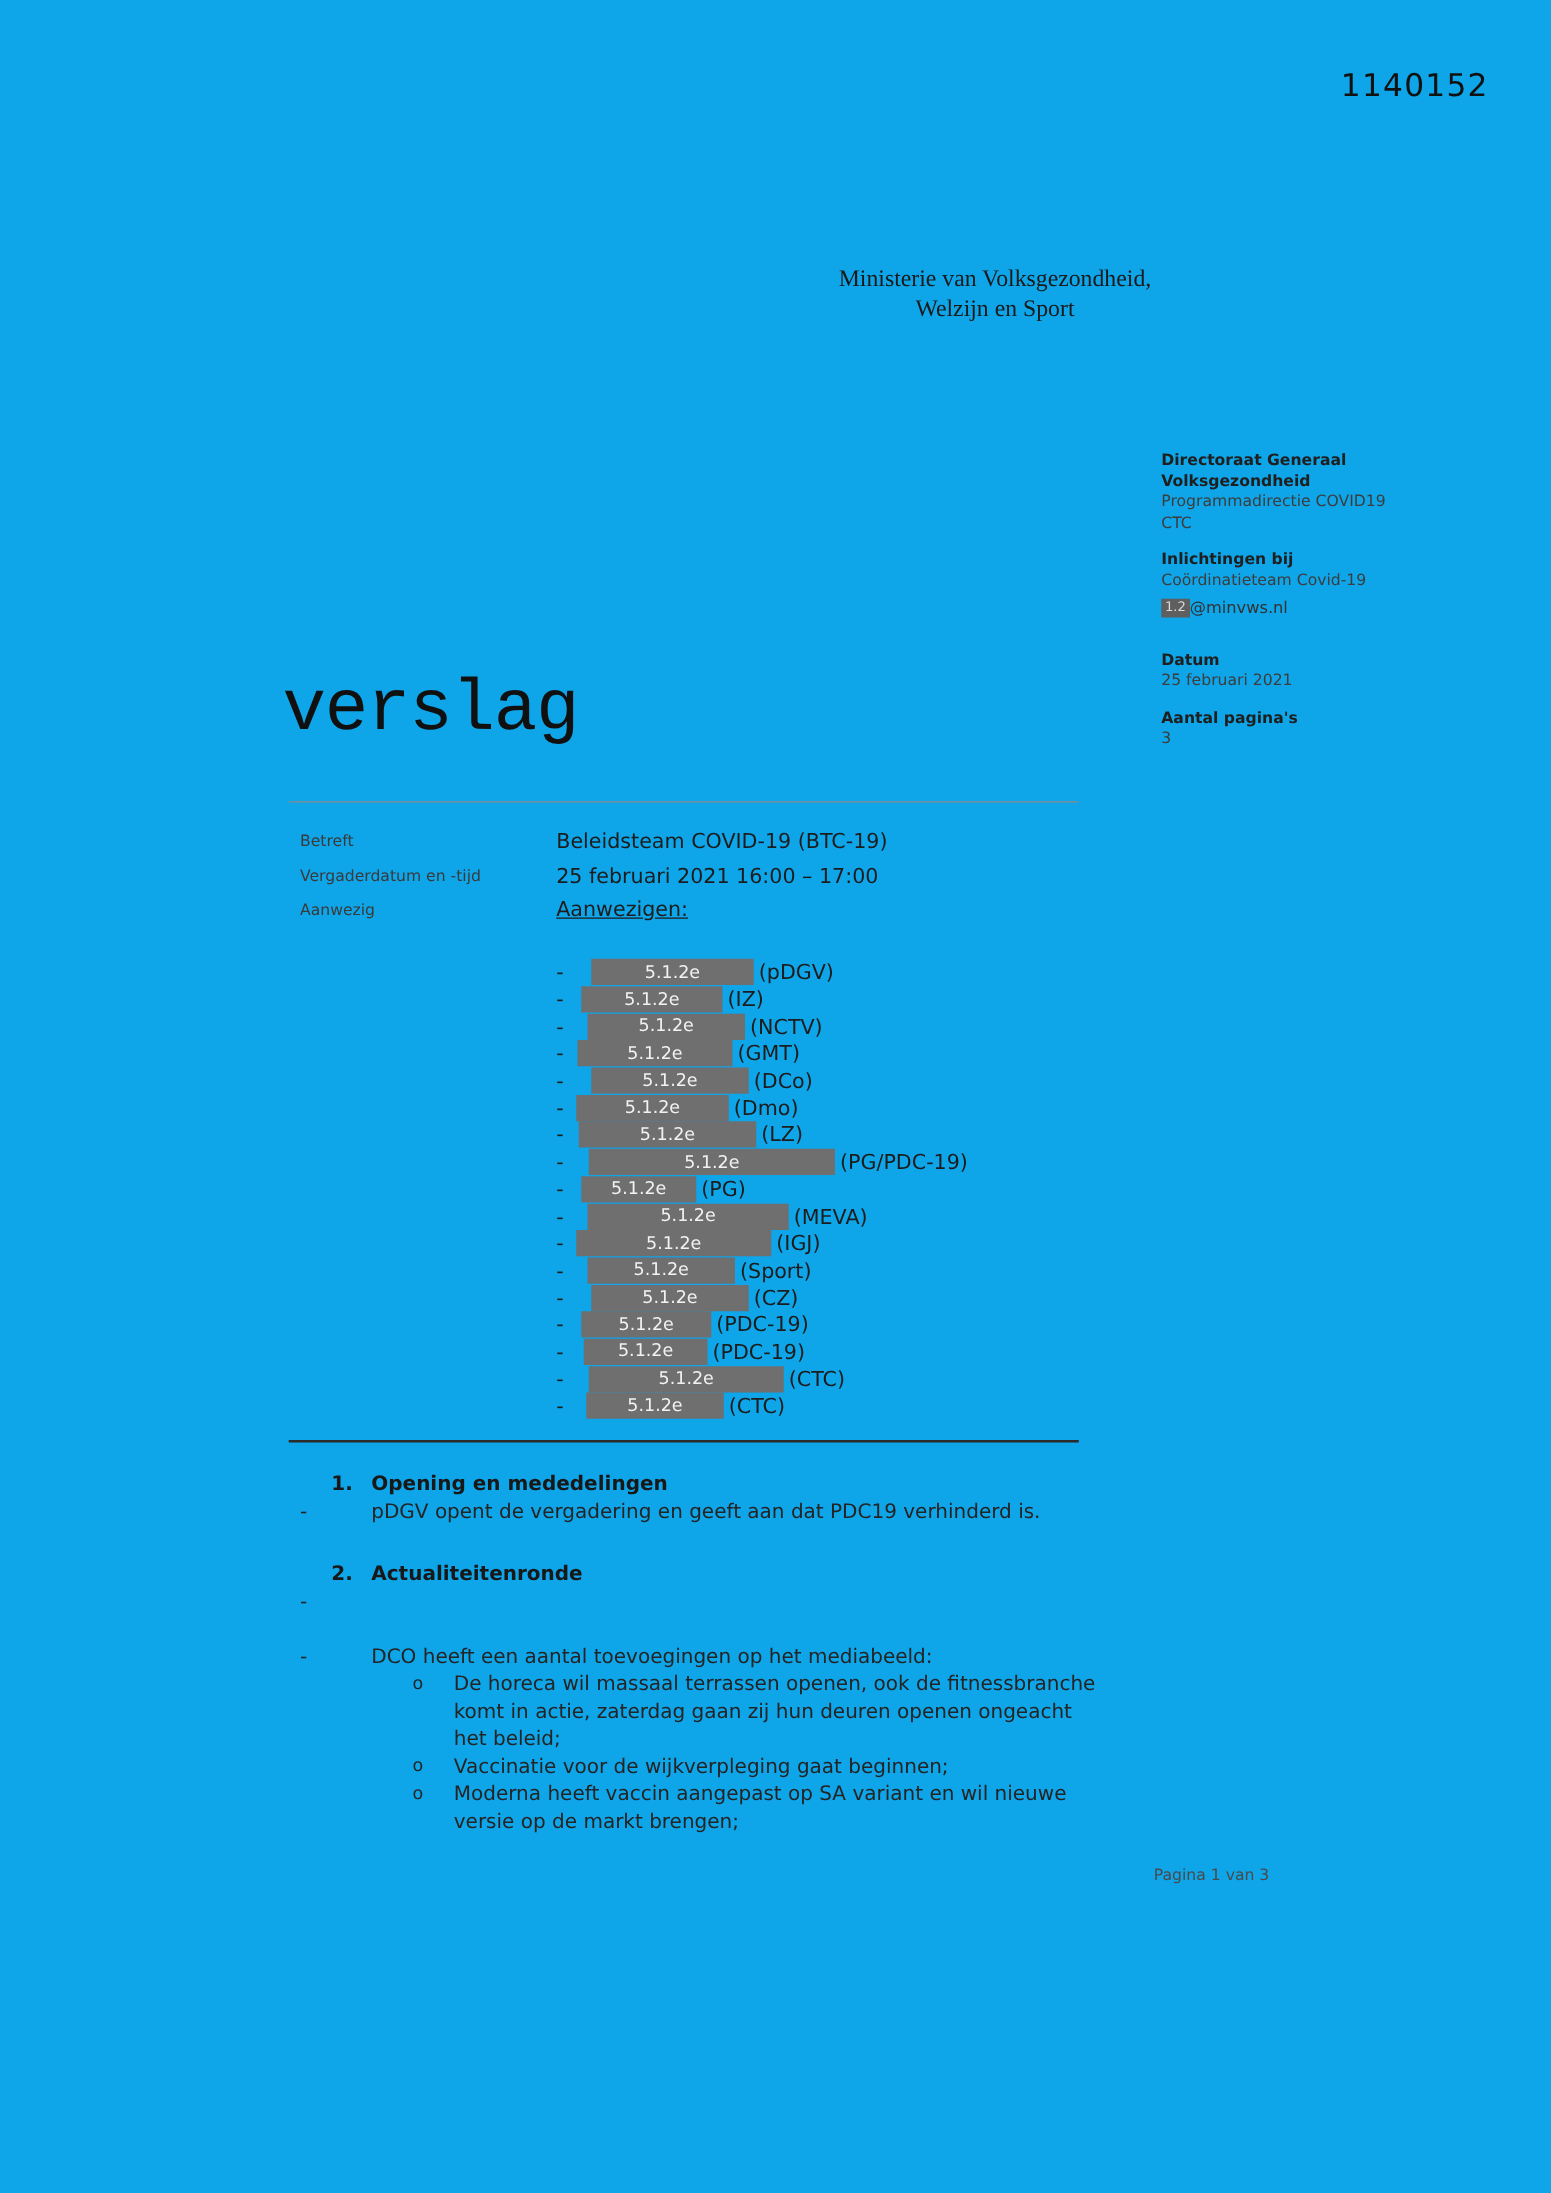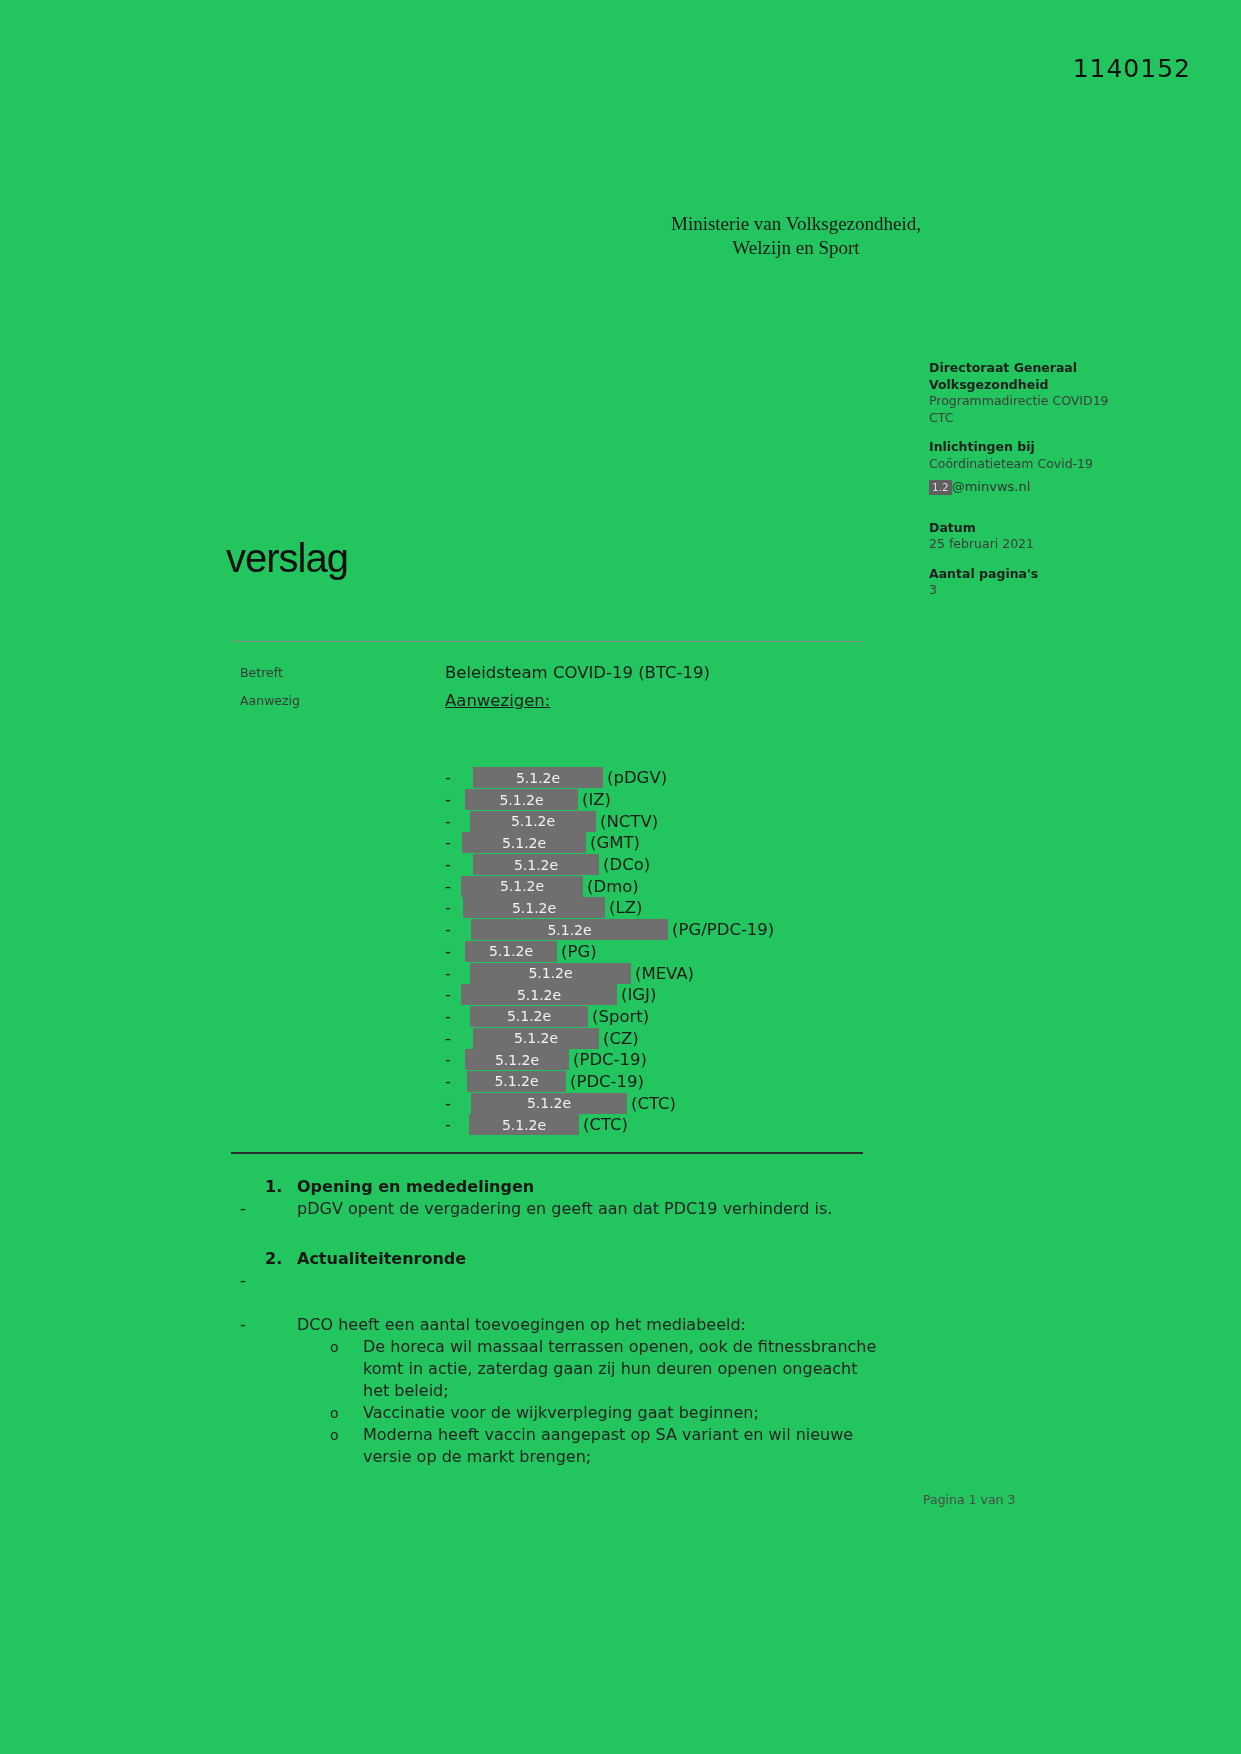--- a/index.html
+++ b/index.html
@@ -1,19 +1,19 @@
 <!DOCTYPE html>
 <html style="--redaction-bg: #6f6f6f; --redaction-text: #f2f2f2; --email-redaction-bg: #5f5f5f; --body-text: #222222;"><head>
 <meta charset="utf-8">
 <style>
   html,body{margin:0;padding:0;background:#e8e8e8;}
   .page{
     position:relative;
     width:1241px;height:1754px;
-    background:#22c55e;
+    background:#0ea5e9;
     font-family:"DejaVu Sans","Liberation Sans",sans-serif;
     color:var(--body-text,#222);
     overflow:hidden;
     margin:0 auto;
   }
   .doc-number{
     position:absolute;top:54px;right:50px;
     font-size:25px;letter-spacing:1px;color:#111;
   }
   .ministry{
@@ -29,22 +29,22 @@
   .sb-gap-sm{height:13px;}
   .sb-gap-md{height:24px;}
   .sb-email{margin-top:7px;font-size:13px;color:#333;}
   .sb-redaction{
     display:inline-block;background:var(--email-redaction-bg,#5f5f5f);
     color:#dcdcdc;font-size:10.5px;line-height:13px;
     padding:1px 3px;vertical-align:middle;
   }
   .title{
     position:absolute;left:226px;top:536px;
-    font-size:40px;font-weight:400;letter-spacing:-1px;color:#101010;
-    font-family:Liberation Sans, sans-serif;
+    font-size:58px;font-weight:400;letter-spacing:-1px;color:#101010;
+    font-family:Liberation Mono, monospace;
     text-align:right;
   }
   .rule1{
     position:absolute;left:231px;top:641px;width:632px;height:1px;
     background:#8a8a8a;
   }
   .rule2{
     position:absolute;left:231px;top:1152px;width:632px;height:2px;
     background:#2b2b2b;
   }
@@ -118,20 +118,24 @@
   <div class="title">verslag</div>
 
   <div class="rule1"></div>
 
   <div class="meta">
     <div class="meta-row">
       <span class="meta-label">Betreft</span>
       <span class="meta-value">Beleidsteam COVID-19 (BTC-19)</span>
     </div>
     <div class="meta-row">
+      <span class="meta-label">Vergaderdatum en -tijd</span>
+      <span class="meta-value">25 februari 2021 16:00 – 17:00</span>
+    </div>
+    <div class="meta-row">
       <span class="meta-label">Aanwezig</span>
       <span class="meta-value underlined">Aanwezigen:</span>
     </div>
   </div>
 
   <div class="attendees">
       <div class="att-row">
         <span class="att-dash">-</span>
         <span class="redaction" style="width: 130px; margin-left: 12px;">5.1.2e</span>
         <span class="att-org">(pDGV)</span>

